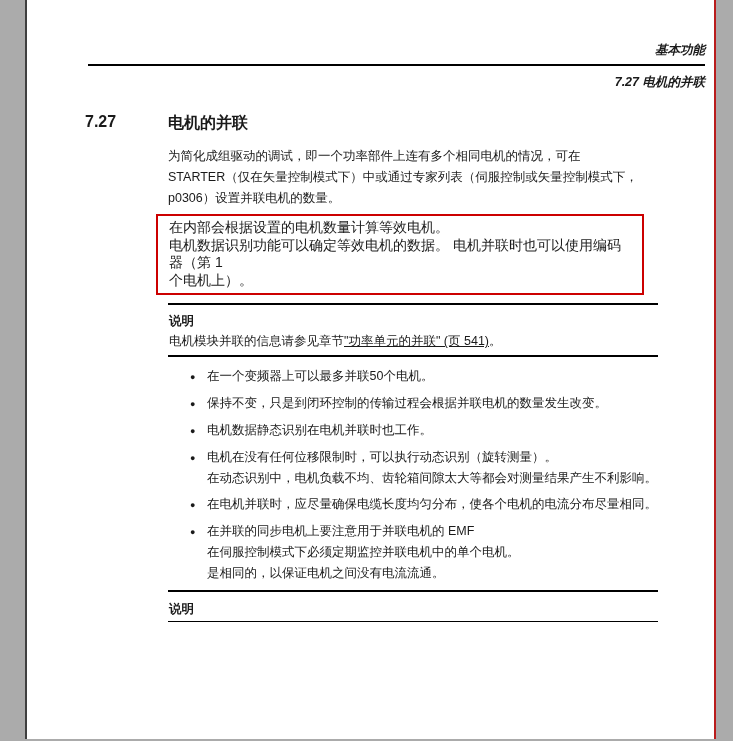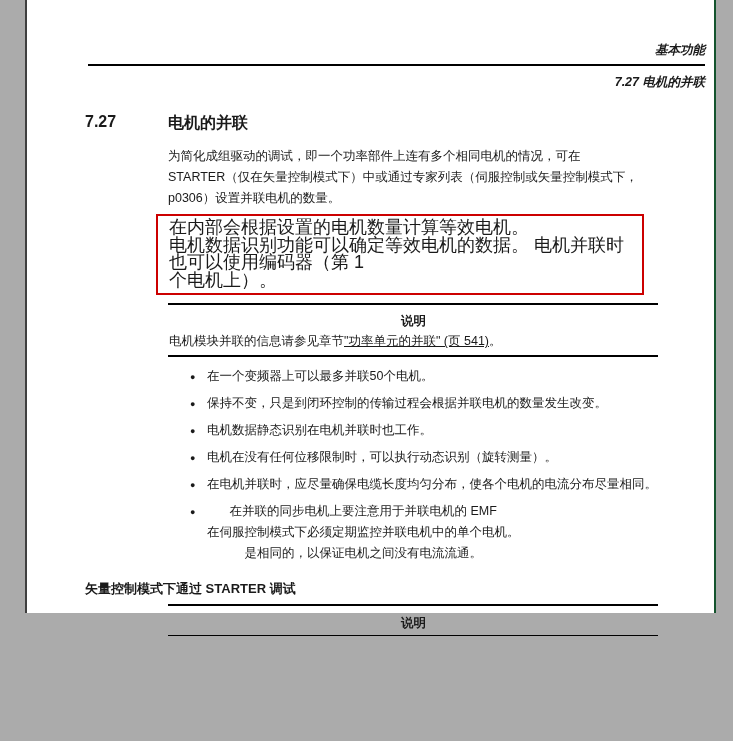--- a/index.html
+++ b/index.html
@@ -3,56 +3,56 @@
 <meta charset="utf-8">
 <style>
   html,body{margin:0;padding:0;}
   body{
     width:733px;height:741px;overflow:hidden;position:relative;
     background:#ababab;
     font-family:"Liberation Sans",sans-serif;
     color:#1a1a1a;
   }
   .page{
-    position:absolute;left:25px;top:0;width:691px;height:613px;
+    position:absolute;left:25px;top:0;width:691px;height:739px;
     background:#ffffff;box-sizing:border-box;
-    border-left:2px solid #3f3f3f;border-right:2px solid #14532d;
+    border-left:2px solid #3f3f3f;border-right:2px solid #b91c1c;
   }
   
   .header{margin:42px 9px 0 61px;text-align:right;font-style:italic;font-weight:bold;font-size:12.5px;}
   .header-top{padding-bottom:5px;border-bottom:2px solid #000;}
   .header-bottom{padding-top:8px;}
   
   .title-row{display:flex;margin:22px 12px 0 58px;font-weight:bold;font-size:16px;}
   .title-num{width:83px;flex:none;}
   
   .intro{margin:12px 30px 0 141px;font-size:12.5px;line-height:21px;}
   .red-box{
     box-sizing:border-box;margin:5px 0 0 129px;width:488px;
     border:2px solid #cc0000;padding:3px 11px 4px 11px;
-    font-size:18px;line-height:17.5px;
+    font-size:14px;line-height:17.5px;
   }
   
   .note{margin-left:141px;width:490px;}
   .note .rule-top{height:2px;background:#000;}
   .note .rule-bottom{height:1.5px;background:#000;}
-  .note-label{font-weight:bold;font-size:12.5px;margin:8px 0 2px 1px;text-align:center;}
+  .note-label{font-weight:bold;font-size:12.5px;margin:8px 0 2px 1px;}
   .note-body{font-size:12.5px;line-height:18px;margin:0 0 5px 1px;}
   .xref{color:#1a1a1a;text-decoration:underline;cursor:pointer;}
   .note1{margin-top:8px;}
   .note2{margin-top:6px;}
   .note2 .note-label{margin-top:9px;margin-bottom:3px;}
   
   .side-heading{margin:40px 0 0 58px;font-weight:bold;font-size:13px;}
   .sub-heading{margin:16px 0 0 58px;font-weight:bold;font-size:13px;}
   
   .features{margin:9px 25px 0 163px;font-size:12.5px;}
   .feat{display:flex;margin-bottom:5px;}
   .feat .dot{flex:none;width:17px;font-size:9px;line-height:21px;padding-top:1px;}
-  .feat .lines div{line-height:21px;text-align:center;}
+  .feat .lines div{line-height:21px;}
 </style>
 </head>
 <body>
 
 <div class="page">
 
   <div class="header">
     <div class="header-top">基本功能</div>
     <div class="header-bottom">7.27 电机的并联</div>
   </div>
@@ -98,39 +98,39 @@
     <div class="feat">
       <span class="dot">●</span>
       <div class="lines">
         <div>电机数据静态识别在电机并联时也工作。</div>
       </div>
     </div>
     <div class="feat">
       <span class="dot">●</span>
       <div class="lines">
         <div>电机在没有任何位移限制时，可以执行动态识别（旋转测量）。</div>
+        <div>在动态识别中，电机负载不均、齿轮箱间隙太大等都会对测量结果产生不利影响。</div>
       </div>
     </div>
     <div class="feat">
       <span class="dot">●</span>
       <div class="lines">
         <div>在电机并联时，应尽量确保电缆长度均匀分布，使各个电机的电流分布尽量相同。</div>
       </div>
     </div>
     <div class="feat">
       <span class="dot">●</span>
       <div class="lines">
         <div>在并联的同步电机上要注意用于并联电机的 EMF</div>
         <div>在伺服控制模式下必须定期监控并联电机中的单个电机。</div>
         <div>是相同的，以保证电机之间没有电流流通。</div>
       </div>
     </div>
   </div>
 
-  <div class="sub-heading">矢量控制模式下通过 STARTER 调试</div>
 
   <div class="note note2">
     <div class="rule-top"></div>
     <div class="note-label">说明</div>
     <div class="rule-bottom"></div>
   </div>
 
 </div>
 
 </body></html>

